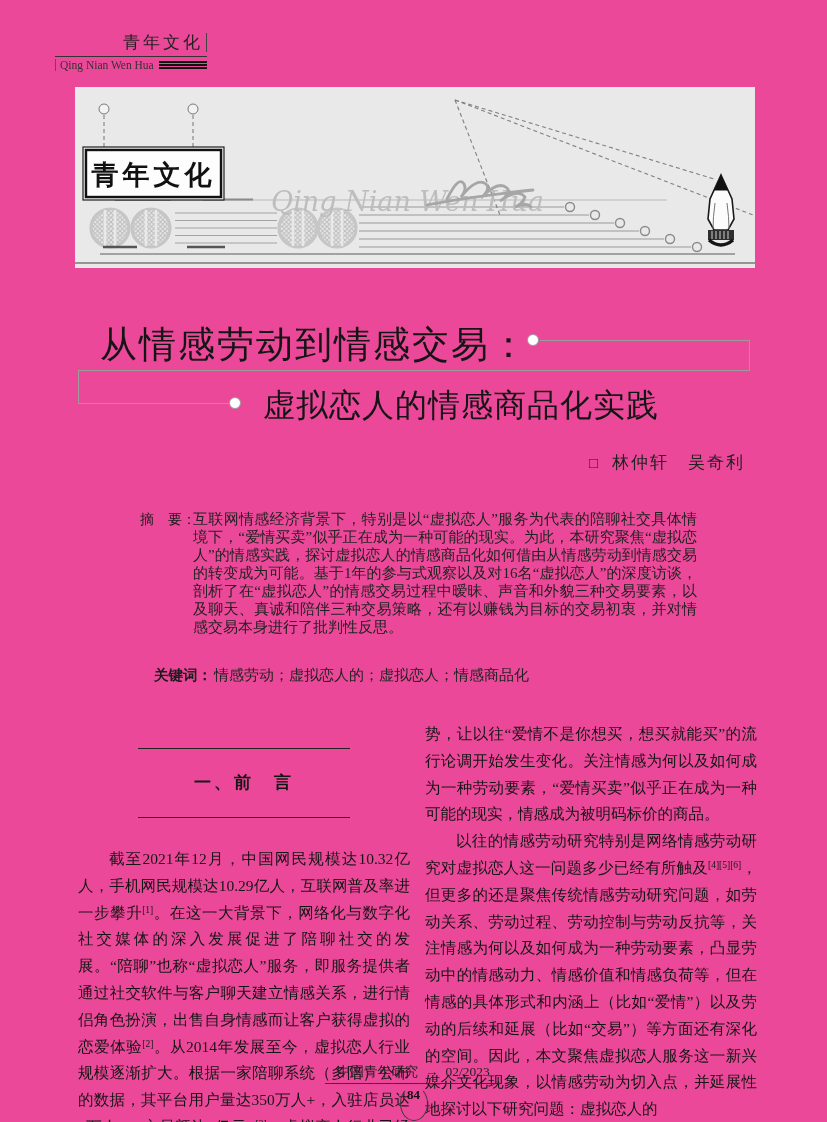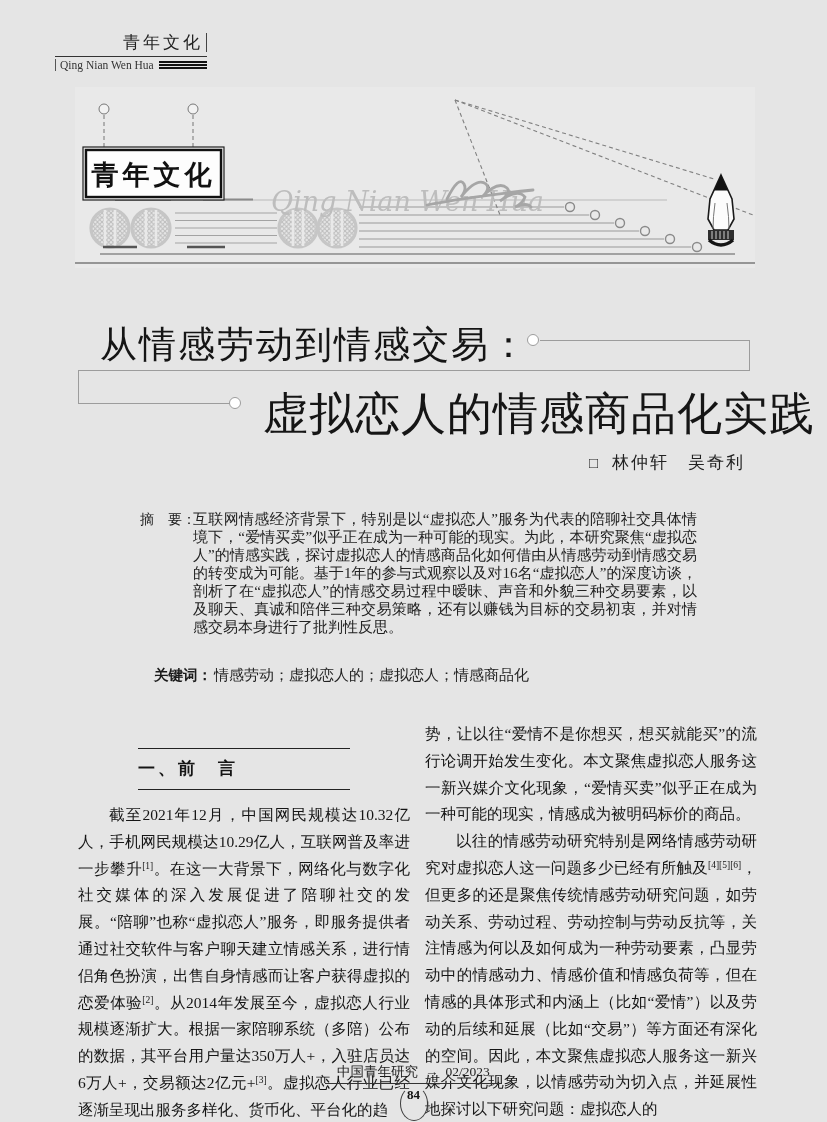--- a/index.html
+++ b/index.html
@@ -1,34 +1,34 @@
 <!DOCTYPE html>
 <html><head>
 <meta charset="utf-8">
 <style>
   * { margin:0; padding:0; box-sizing:border-box; }
   html,body { background:#ffffff; }
   body { font-family:"Liberation Serif","DejaVu Serif",serif; color:#1a1a1a; }
-  .page { position:relative; width:827px; height:1122px; background:#e5e5e5; overflow:hidden; margin:0 auto; }
+  .page { position:relative; width:827px; height:1122px; background:#ec4899; overflow:hidden; margin:0 auto; }
 
   
   .masthead { position:absolute; left:55px; top:31px; width:152px; }
   .mh-row1 { border-bottom:1.5px solid #333; text-align:right; padding-bottom:2px; }
   .mh-row1 span { font-size:17px; letter-spacing:3px; border-right:1.2px solid #444; padding-right:3px; color:#222; }
   .mh-row2 { display:flex; align-items:center; gap:5px; border-left:1px solid #555; padding-left:4px; margin-top:2px; }
   .mh-pinyin { font-size:11.5px; color:#333; white-space:nowrap; }
   .mh-lines { flex:1; }
   .mh-lines i { display:block; height:1.8px; background:#111; margin:1.4px 0; }
 
   
   .banner { position:absolute; left:75px; top:87px; width:680px; height:181px; }
 
   
   .title-l1 { position:absolute; left:100px; top:320px; font-size:37px; letter-spacing:2px; color:#151515; white-space:nowrap; }
-  .title-l2 { position:absolute; left:263px; top:384px; font-size:45px; letter-spacing:1px; color:#151515; white-space:nowrap; }
+  .title-l2 { position:absolute; left:263px; top:384px; font-size:32px; letter-spacing:1px; color:#151515; white-space:nowrap; }
   .deco { position:absolute; background:#9c9c9c; }
   .deco-circle { position:absolute; width:12px; height:12px; border:1.2px solid #9c9c9c; border-radius:50%; background:#fff; }
   #d-h1 { left:540px; top:340px; width:210px; height:1.2px; }
   #d-v1 { left:749px; top:340px; width:1.2px; height:31px; }
   #d-h2 { left:78px;  top:370px; width:672px; height:1.2px; }
   #d-v2 { left:78px;  top:370px; width:1.2px; height:34px; }
   #d-h3 { left:78px;  top:403px; width:152px; height:1.2px; }
   #d-c1 { left:527px; top:334px; }
   #d-c2 { left:229px; top:397px; }
 
@@ -41,22 +41,22 @@
   .ab-label { width:53px; flex:0 0 53px; font-weight:normal; font-size:14px; white-space:nowrap; padding-top:1px; }
   .ab-text { flex:1; font-size:15px; line-height:18px; text-align:justify; color:#222; }
   .keywords { position:absolute; left:154px; top:666px; width:557px; display:flex; }
   .kw-label { flex:0 0 60px; font-weight:bold; font-size:14.5px; white-space:nowrap; }
   .kw-text { flex:1; font-size:15px; color:#222; }
 
   
   .col { position:absolute; width:332px; font-size:15.5px; line-height:26.8px; text-align:justify; color:#151515; }
   .col-left  { left:78px;  top:748px; }
   .col-right { left:425px; top:721px; }
-  .sec-heading { width:212px; margin:0 auto 12px auto; border-top:1.5px solid #222; border-bottom:1.5px solid #222;
-                 font-weight:bold; font-size:17px; letter-spacing:3px; padding:8px 0; line-height:24px; }
+  .sec-heading { width:212px; margin:0 auto 28px auto; border-top:1.5px solid #222; border-bottom:1.5px solid #222;
+                 text-align:center; font-weight:bold; font-size:17px; letter-spacing:3px; padding:22px 0; line-height:24px; }
   .para-indent { text-indent:2em; }
   sup { font-size:9.5px; vertical-align:5px; line-height:0; letter-spacing:0; }
 
   
   .footer { position:absolute; top:1062px; left:0; width:827px; text-align:center; }
   .footer-line { display:inline-block; border-bottom:1px solid #333; padding:0 12px 2px 12px; font-size:13.5px; color:#222; }
   .footer-line .arrow { margin:0 7px; }
   .pagenum-row { margin-top:1px; }
   .pagenum { display:inline-block; min-width:28px; border:1.2px solid #3a3a3a; border-top-color:transparent;
              border-radius:50%; font-weight:bold; font-size:13px; padding:0 5px 17px 5px; color:#111; }
@@ -206,21 +206,21 @@
     <div class="kw-label">关键词：</div>
     <div class="kw-text">情感劳动；虚拟恋人的；虚拟恋人；情感商品化</div>
   </div>
 
   <div class="col col-left">
     <div class="sec-heading">一、前　言</div>
     <p class="para-indent">截至2021年12月，中国网民规模达10.32亿人，手机网民规模达10.29亿人，互联网普及率进一步攀升<sup>[1]</sup>。在这一大背景下，网络化与数字化社交媒体的深入发展促进了陪聊社交的发展。“陪聊”也称“虚拟恋人”服务，即服务提供者通过社交软件与客户聊天建立情感关系，进行情侣角色扮演，出售自身情感而让客户获得虚拟的恋爱体验<sup>[2]</sup>。从2014年发展至今，虚拟恋人行业规模逐渐扩大。根据一家陪聊系统（多陪）公布的数据，其平台用户量达350万人+，入驻店员达6万人+，交易额达2亿元+<sup>[3]</sup>。虚拟恋人行业已经逐渐呈现出服务多样化、货币化、平台化的趋</p>
   </div>
 
   <div class="col col-right">
-    <p>势，让以往“爱情不是你想买，想买就能买”的流行论调开始发生变化。本文聚焦虚拟恋人服务这一新兴媒介文化现象，“爱情买卖”似乎正在成为一种可能的现实，情感成为被明码标价的商品。</p>
+    <p>势，让以往“爱情不是你想买，想买就能买”的流行论调开始发生变化。关注情感为何以及如何成为一种劳动要素，“爱情买卖”似乎正在成为一种可能的现实，情感成为被明码标价的商品。</p>
     <p class="para-indent">以往的情感劳动研究特别是网络情感劳动研究对虚拟恋人这一问题多少已经有所触及<sup>[4][5][6]</sup>，但更多的还是聚焦传统情感劳动研究问题，如劳动关系、劳动过程、劳动控制与劳动反抗等，关注情感为何以及如何成为一种劳动要素，凸显劳动中的情感动力、情感价值和情感负荷等，但在情感的具体形式和内涵上（比如“爱情”）以及劳动的后续和延展（比如“交易”）等方面还有深化的空间。因此，本文聚焦虚拟恋人服务这一新兴媒介文化现象，以情感劳动为切入点，并延展性地探讨以下研究问题：虚拟恋人的</p>
   </div>
 
   <div class="footer">
     <div class="footer-line">
       <span>中国青年研究</span><span class="arrow">→</span><span>02/2023</span>
     </div>
     <div class="pagenum-row">
       <span class="pagenum">84</span>
     </div>

